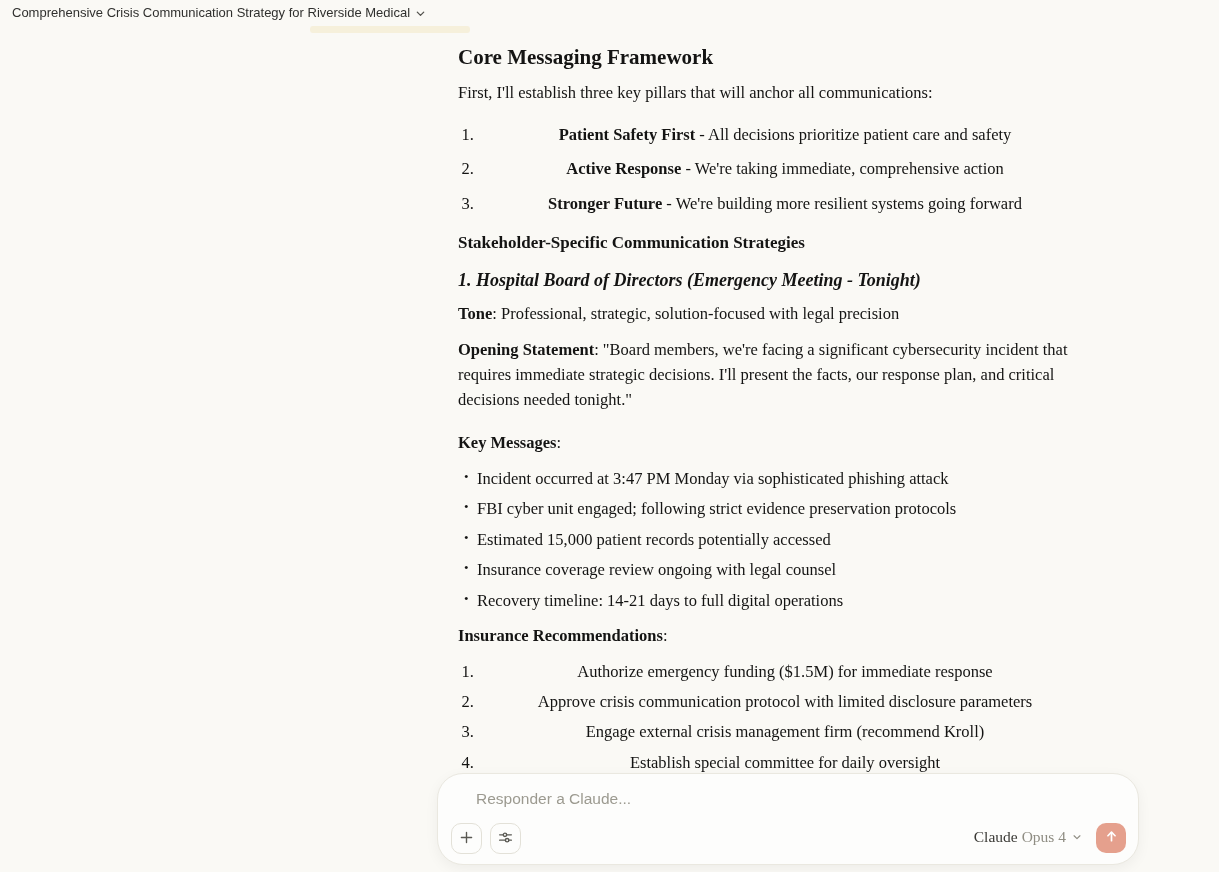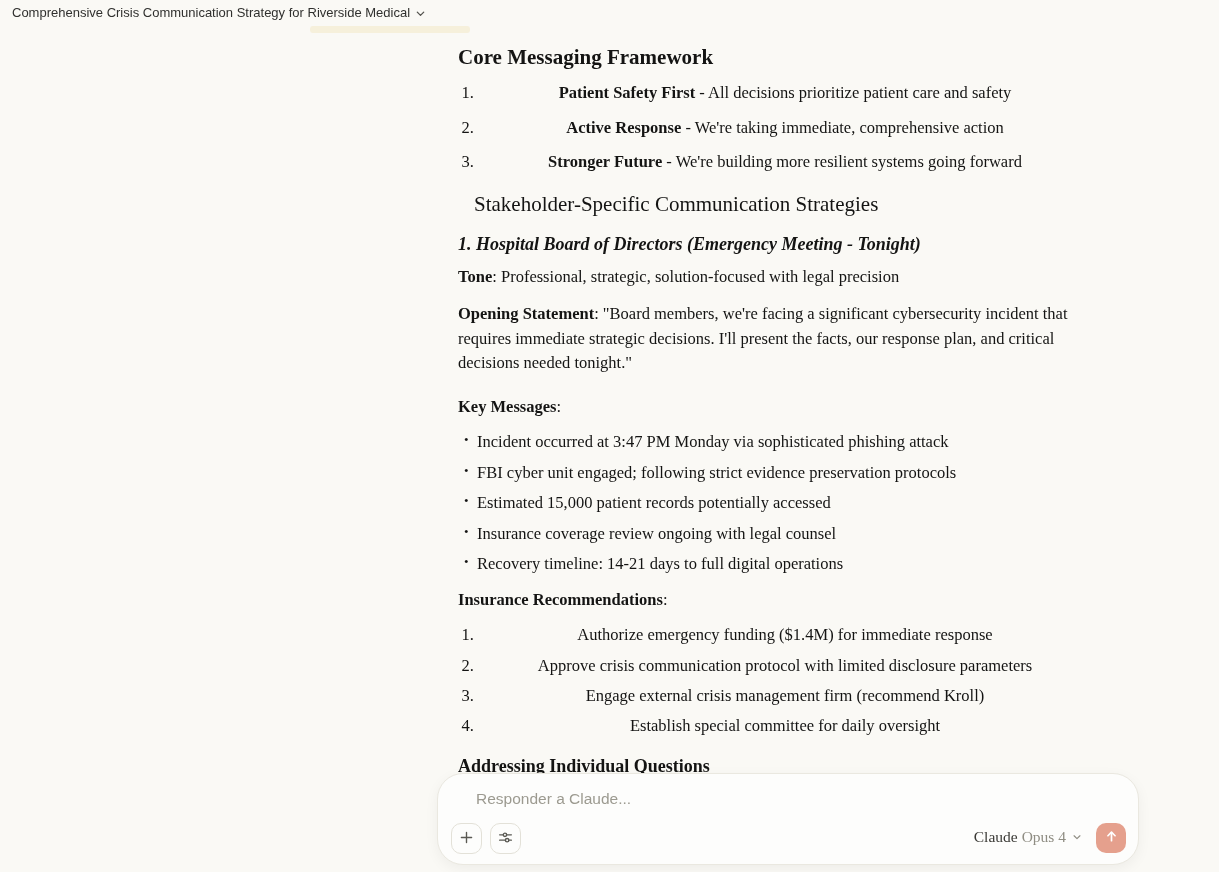--- a/index.html
+++ b/index.html
@@ -38,22 +38,22 @@
     font-size: 16.5px;
     line-height: 1.3;
     color: #141413;
     z-index: 1;
   }
   .content h1 {
     font-size: 21px; line-height: 1.25;
     margin: 4px 0 12px; font-weight: 700; color: #141413;
   }
   .content h2 {
-    font-size: 21px; line-height: 1.25;
-    margin: 18px 16px 16px; font-weight: 400; color: #141413;
+    font-size: 17px; line-height: 1.25;
+    margin: 18px 0 16px; font-weight: 700; color: #141413;
   }
   .content h3 {
     font-size: 18px; line-height: 1.25;
     margin: 0 0 11px; font-weight: 700; color: #141413; font-style: italic;
   }
   .content p { margin: 0 0 14px; }
   .content p.intro { margin: 0 0 20px; }
   .content p.opening { margin: 0 0 20px; line-height: 1.5; }
   .content b, .content strong { font-weight: 700; }
 
@@ -137,20 +137,21 @@
       </svg>
   </span>
 </div>
 
 <div class="highlight-bar" style="background:#f5eed8;"></div>
 
 <div class="content">
 
   <h1>Core Messaging Framework</h1>
 
+  <p class="intro">First, I'll establish three key pillars that will anchor all communications:</p>
 
   <ol class="num-list">
 
       <li><strong>Patient Safety First</strong><span> - All decisions prioritize patient care and safety</span></li>
 
       <li><strong>Active Response</strong><span> - We're taking immediate, comprehensive action</span></li>
 
       <li><strong>Stronger Future</strong><span> - We're building more resilient systems going forward</span></li>
     </ol>
 
@@ -174,21 +175,21 @@
 
       <li><span>Insurance coverage review ongoing with legal counsel</span></li>
 
       <li><span>Recovery timeline: 14-21 days to full digital operations</span></li>
     </ul>
 
   <p><strong>Insurance Recommendations</strong><span>:</span></p>
 
   <ol class="num-list tight">
 
-      <li><span>Authorize emergency funding ($1.4M) for immediate response</span></li>
+      <li><span>Authorize emergency funding ($1.5M) for immediate response</span></li>
 
       <li><span>Approve crisis communication protocol with limited disclosure parameters</span></li>
 
       <li><span>Engage external crisis management firm (recommend Kroll)</span></li>
 
       <li><span>Establish special committee for daily oversight</span></li>
     </ol>
 
   <div class="clipped-heading">Addressing Individual Questions</div>
 

